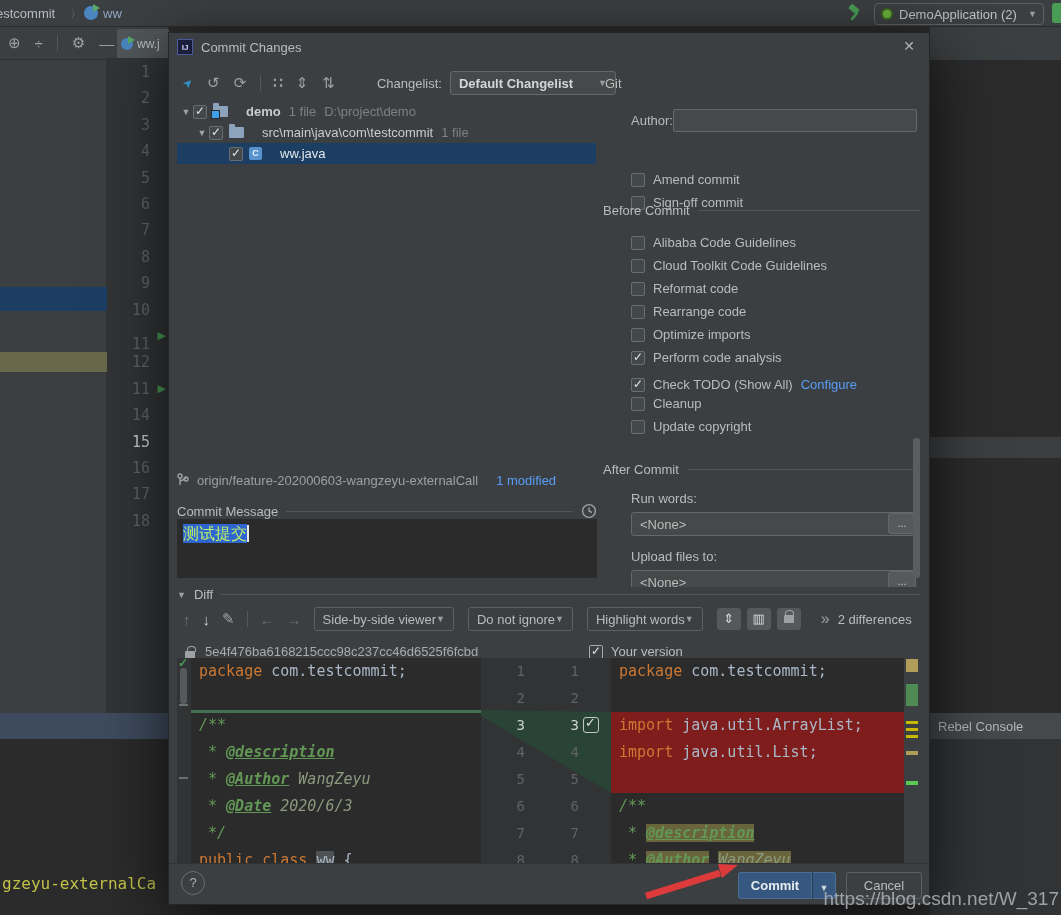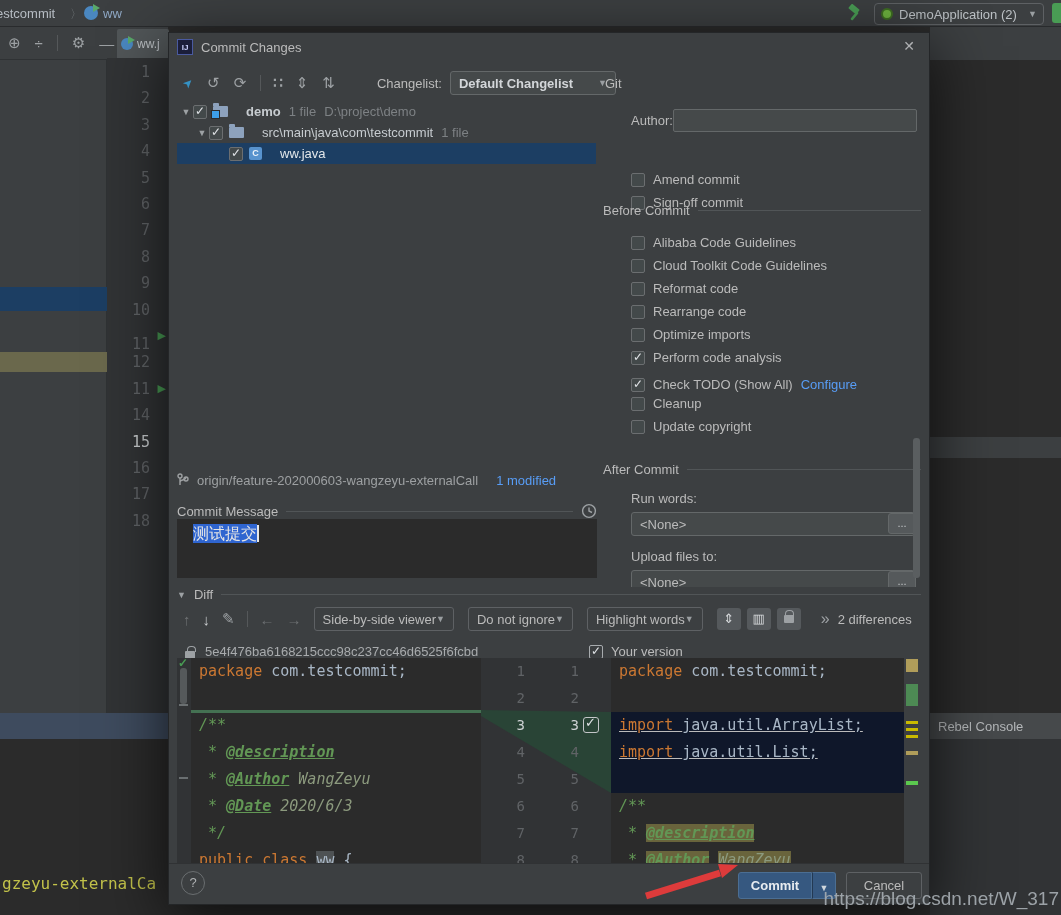--- a/index.html
+++ b/index.html
@@ -72,21 +72,21 @@
   .folder { width:15px; height:11px; background:#8da2bd; border-radius:1px; position:relative; margin-left:6px; flex:none; }
   .folder::before { content:""; position:absolute; left:0; top:-3px; width:6px; height:3px; background:#8da2bd; border-radius:1px 1px 0 0; }
   .folder.src::after { content:""; position:absolute; left:-2px; bottom:-2px; width:7px; height:7px; background:#3d9fe8; border:1px solid #2b2b2b; }
   .classfile { width:13px; height:13px; background:#5893ce; border-radius:2px; margin-left:6px; color:#eaf2fa; font-size:9px; font-weight:bold; text-align:center; line-height:13px; flex:none; }
 
   .branchrow { left:8px; top:438px; width:419px; height:18px; display:flex; align-items:center; gap:8px; font-size:13px; color:#9da0a2; }
   .modlink { color:#589df6; margin-left:10px; }
   .sechdr { display:flex; align-items:center; gap:8px; font-size:13px; color:#bbbbbb; }
   .sechdr .line { flex:1; height:1px; background:#515557; }
   .msg-hdr { left:8px; top:470px; width:420px; }
-  .msgarea { left:8px; top:486px; width:420px; height:59px; background:#2b2b2b; padding:5px 16px; font-size:16px; color:#e5e5e5; }
+  .msgarea { left:8px; top:486px; width:420px; height:59px; background:#2b2b2b; padding:5px 6px; font-size:16px; color:#bef264; }
   .msg-sel { background:#2f65d0; padding:1px 0; }
   .caret-bar { display:inline-block; width:2px; height:17px; background:#e8e8e8; vertical-align:-3px; }
 
   .rpanel { left:432px; top:36px; width:322px; height:518px; overflow:hidden; font-size:13px; }
   .rp { position:absolute; }
   .vcs-label { left:4px; top:7px; color:#bbbbbb; }
   .author-label { left:30px; top:44px; }
   .author-input { left:72px; top:40px; width:244px; height:23px; background:#45494a; border:1px solid #646869; border-radius:2px; }
   .ckrow { position:absolute; display:flex; align-items:center; gap:8px; }
   .ckrow .lbl { color:#bbbbbb; }
@@ -117,21 +117,21 @@
   .yourver { position:absolute; left:420px; display:flex; align-items:center; gap:8px; font-size:13px; color:#bbbbbb; }
 
   .diffbody { left:8px; top:625px; width:745px; height:205px; background:#2b2b2b; overflow:hidden; }
   .db { position:absolute; top:0; height:216px; }
   .dgutter { left:0; width:14px; background:#313335; }
   .dgutter .ok { position:absolute; left:1px; top:-2px; color:#499c54; font-size:12px; font-weight:bold; }
   .dgutter .thumb { position:absolute; left:3px; top:10px; width:7px; height:36px; background:#55595b; border-radius:3px; }
   .dgutter .fold { position:absolute; left:2px; width:9px; height:2px; background:#6a6f71; }
   .dcode { font-family:"DejaVu Sans Mono", monospace; font-size:15px; white-space:pre; }
   .dcode .crow { height:27px; line-height:27px; padding-left:8px; }
-  .crow.add { background:#0f172a;text-decoration:underline; }
+  .crow.add { background:#7f1d1d; }
   .leftcode { left:14px; width:290px; }
   .insline { position:absolute; left:0; top:52px; width:290px; height:3px; background:#447152; }
   .numszone { left:304px; width:130px; background:#313335; }
   .numcol { position:absolute; top:0; width:44px; }
   .numcol .n { height:27px; line-height:27px; text-align:right; font-family:"DejaVu Sans Mono", monospace; font-size:14px; color:#606366; }
   .numcol .n.brite { color:#ced2d4; }
   .linecb { position:absolute; left:102px; top:59px; width:16px; height:16px; background:transparent; border:1.5px solid #c3c6c8; border-radius:3px; }
   .linecb::after { content:"✓"; position:absolute; left:1px; top:-3px; font-size:13px; color:#dfe2e5; }
   .rightcode { left:434px; width:293px; }
   .stripe { left:727px; width:18px; background:#3c3f41; }

